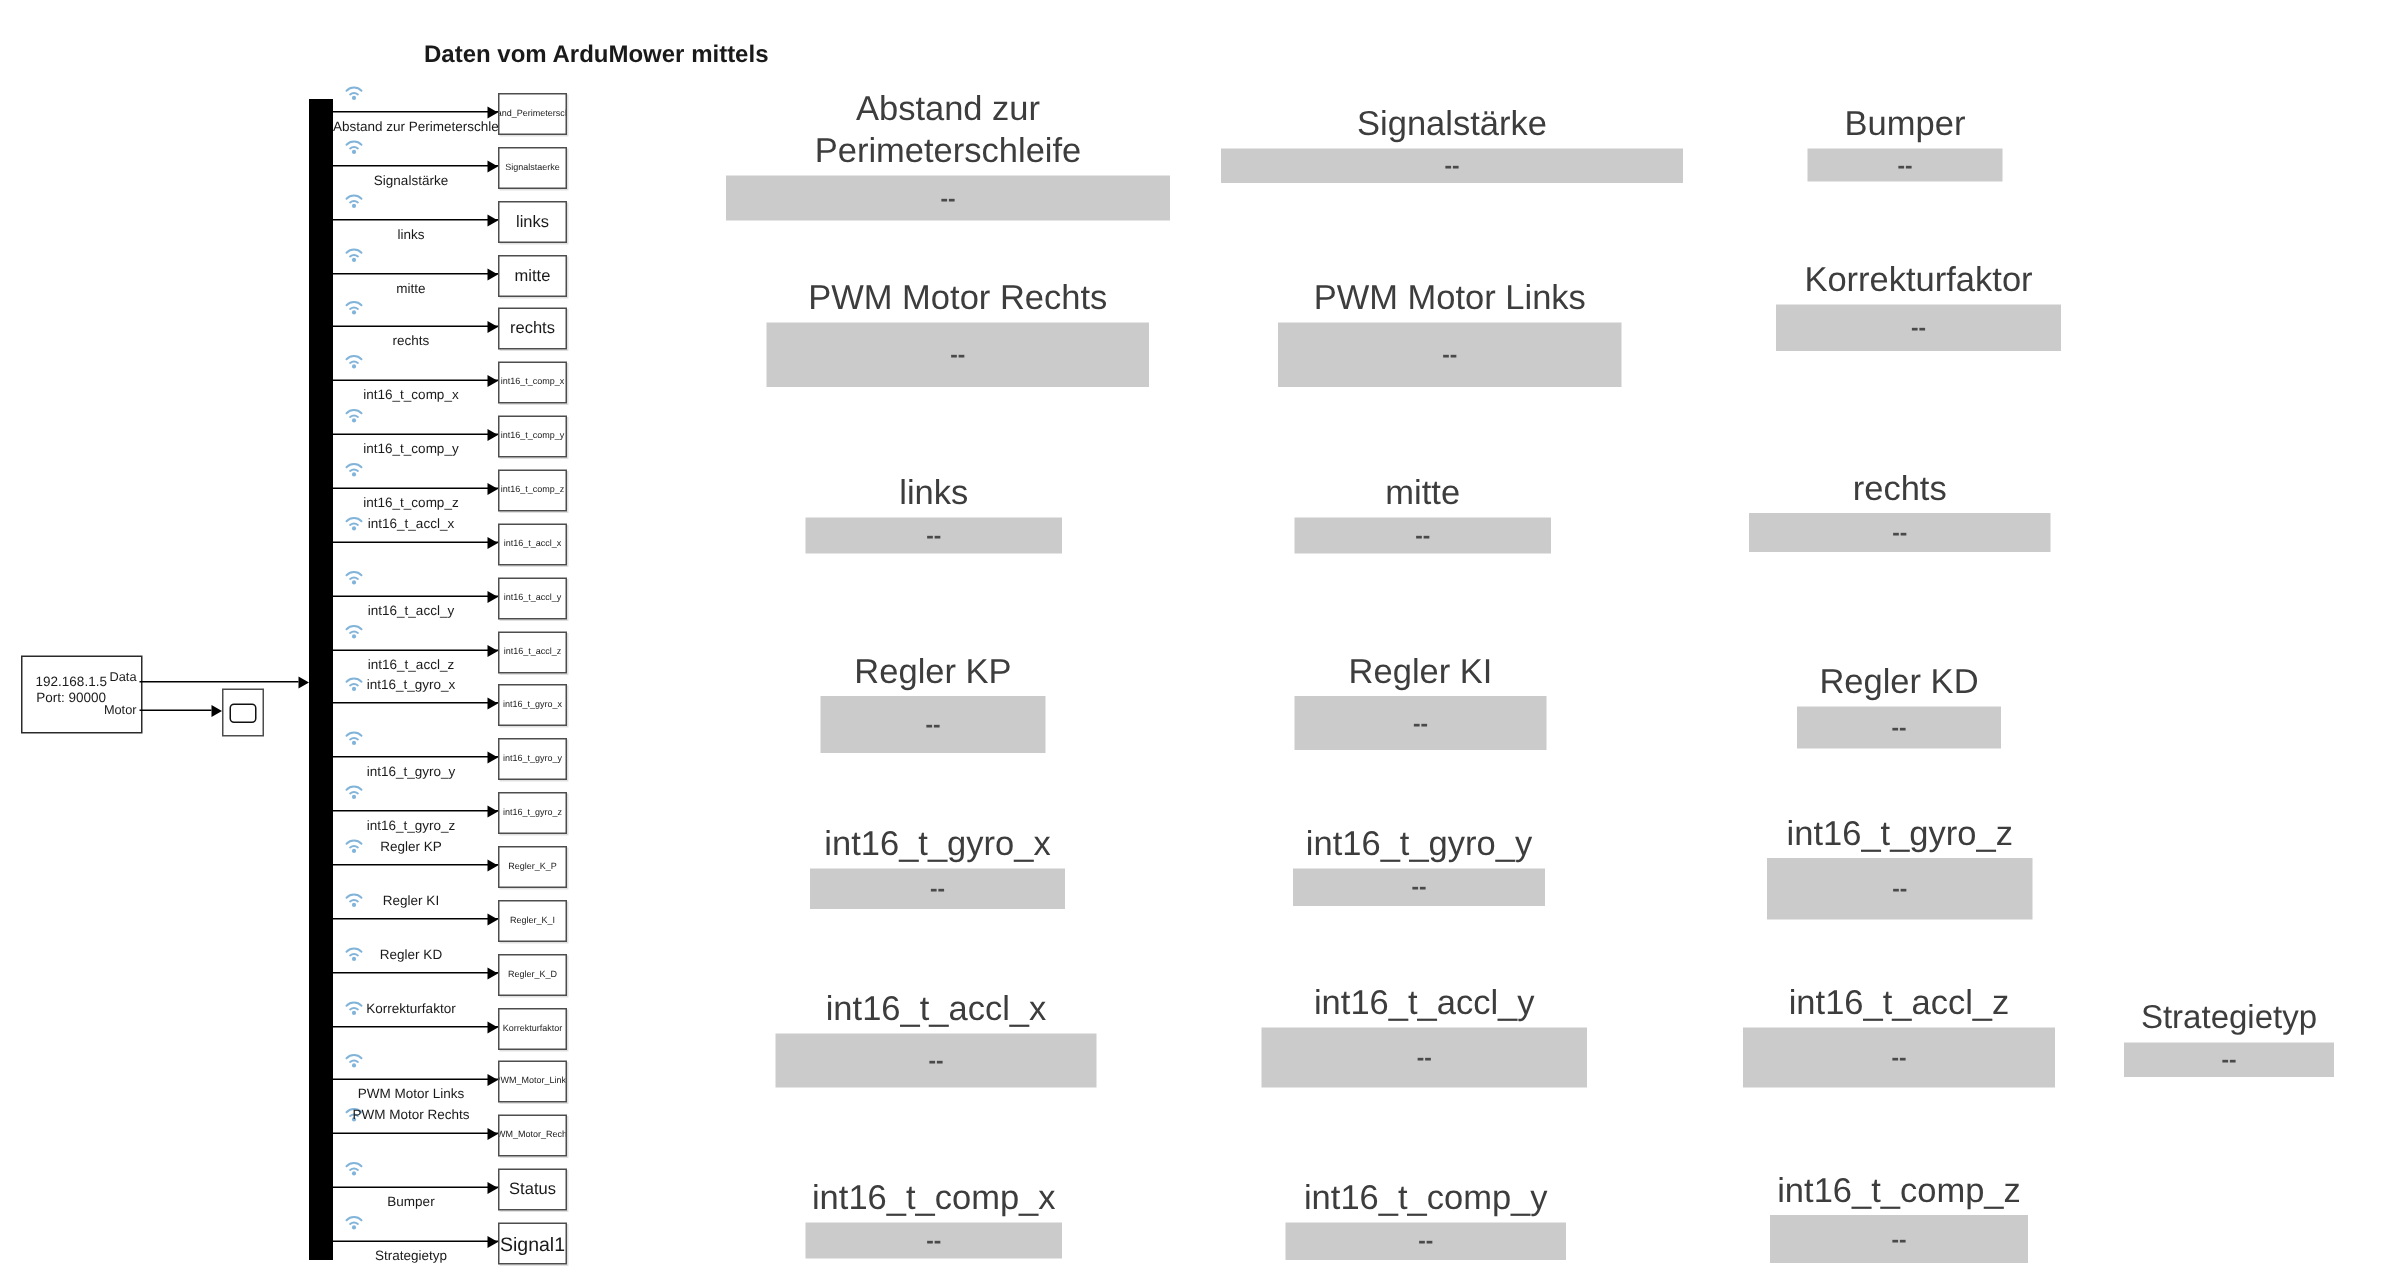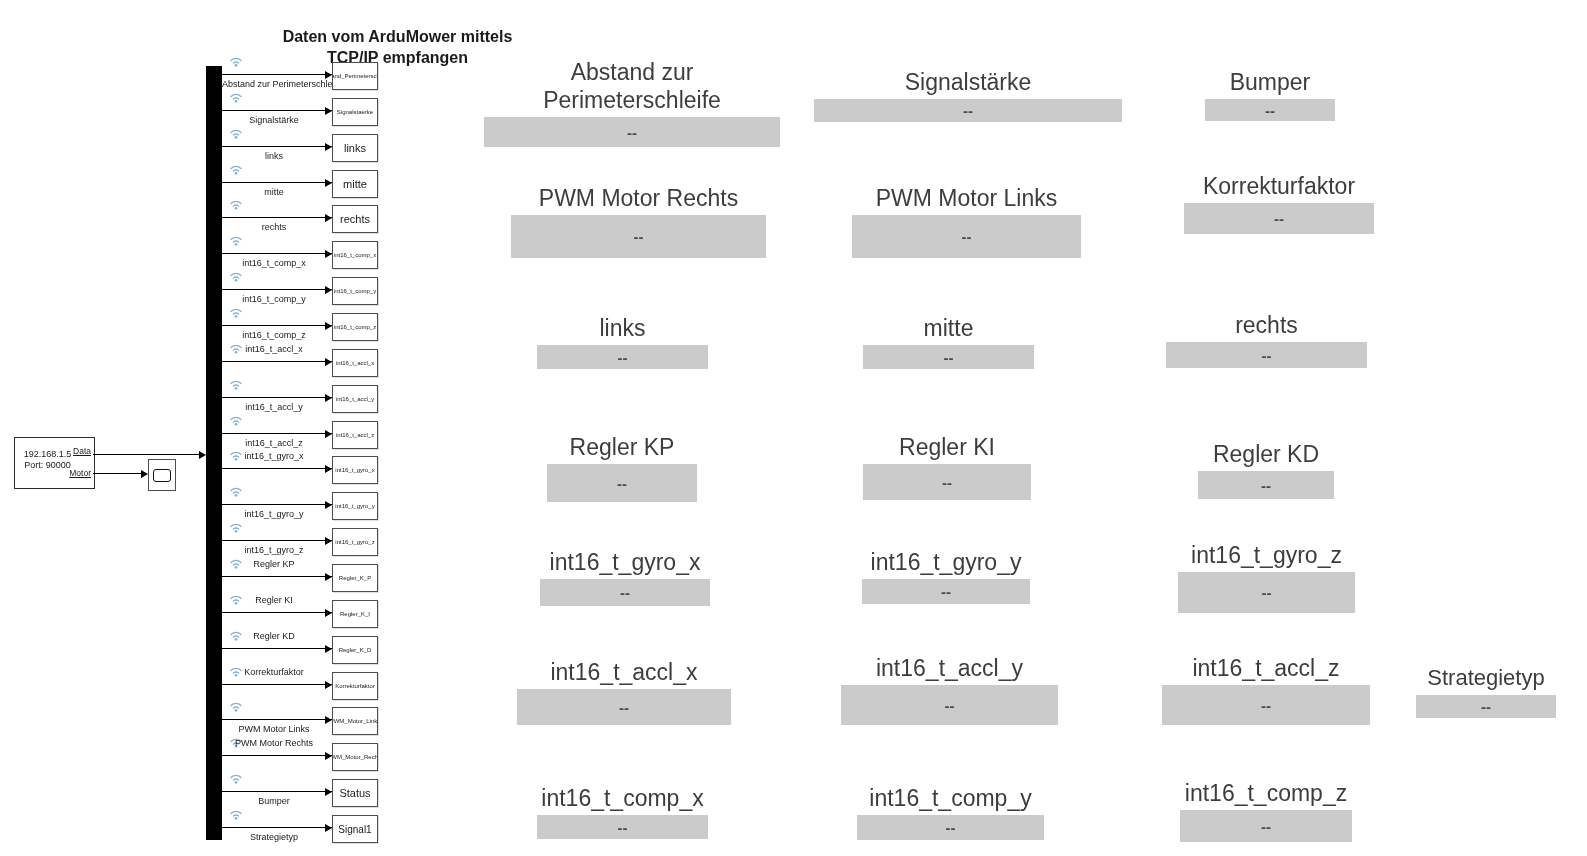--- a/index.html
+++ b/index.html
@@ -9,21 +9,21 @@
   .canvas{position:relative;width:1587px;height:856px;background:#ffffff;
           font-family:"Liberation Sans",sans-serif;overflow:hidden;color:#000;}
 
   
   .diagram-title{position:absolute;left:230px;top:6px;width:335px;text-align:center;
                  font-weight:bold;font-size:16px;line-height:1.32;color:#1a1a1a;margin-top:20px;}
 
   
   .src{position:absolute;left:14px;top:437px;width:79px;height:50px;border:1px solid #2b2b2b;background:#fff;}
   .src-text{position:absolute;left:0;right:14px;top:11px;text-align:center;font-size:9px;line-height:1.25;color:#1a1a1a;}
-  .port-label{position:absolute;right:3px;font-size:8.5px;color:#1a1a1a;text-decoration:underline;}
+  .port-label{position:absolute;right:3px;font-size:8.5px;color:#1a1a1a;}
   .port-data{top:8px;} .port-status{top:30px;}
 
   
   .wire{position:absolute;height:1.4px;background:var(--line);}
   .arrow{position:absolute;width:0;height:0;border-left:7px solid var(--line);
          border-top:4px solid transparent;border-bottom:4px solid transparent;}
 
   
   .scope{position:absolute;left:148px;top:459px;width:26px;height:30px;border:1px solid #4d4d4d;background:#fff;
          display:flex;align-items:center;justify-content:center;}
@@ -52,21 +52,20 @@
   .dbar{margin-top:3px;background:var(--bar);color:var(--vtext);font-size:15px;font-weight:bold;
         display:flex;align-items:center;justify-content:center;}
 </style>
 </head>
 <body>
 
 <div class="canvas">
 
   <div class="diagram-title">
     <div>Daten vom ArduMower mittels</div>
-    <div>TCP/IP empfangen</div>
   </div>
 
   <div class="src">
     <div class="src-text">
       <div>192.168.1.5</div>
       <div>Port: 90000</div>
     </div>
     <div class="port-label port-data">Data</div>
     <div class="port-label port-status">Motor</div>
   </div>
@@ -359,21 +358,21 @@
       <div class="sigrow" style="top: 828px;">
     <svg class="wifi" width="16" height="14" viewBox="0 0 16 14">
       <path d="M3 6.5 A7 7 0 0 1 13 6.5"></path>
       <path d="M5.4 9 A4.2 4.2 0 0 1 10.6 9"></path>
       <circle cx="8" cy="11.3" r="1.4"></circle>
     </svg>
     <div class="swire"></div>
     <div class="sarrow"></div>
     <div class="slabel below">Strategietyp</div>
     <div class="sblock">
-      <span class="sblock-t" style="font-size: 10px;">Signal1</span>
+      <span class="sblock-t" style="font-size: 13px;">Signal1</span>
     </div>
   </div>
     </div>
 
   <div class="disp" style="left:484px;top:58px;width:296px;">
     <div class="dtitle">Abstand zur Perimeterschleife</div>
     <div class="dbar" style="height:30px;">--</div>
   </div>
   <div class="disp" style="left:814px;top:68px;width:308px;">
     <div class="dtitle">Signalstärke</div>

